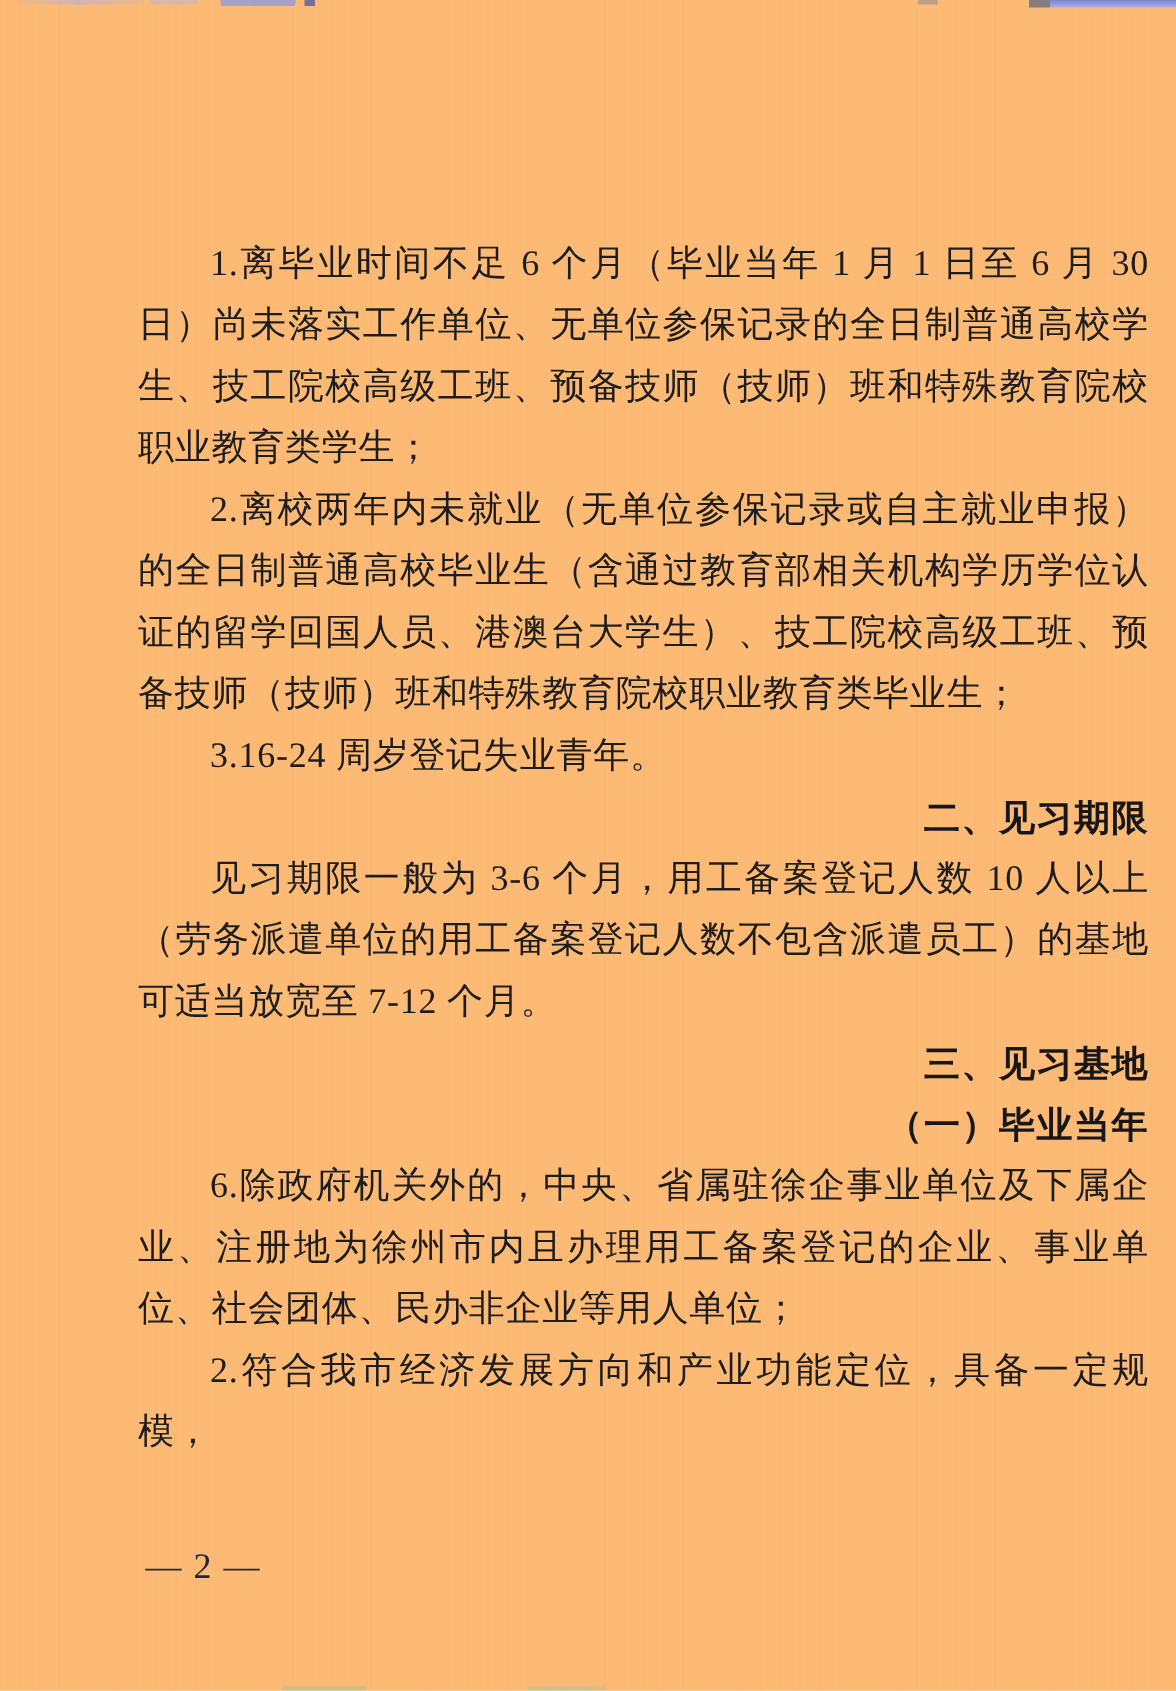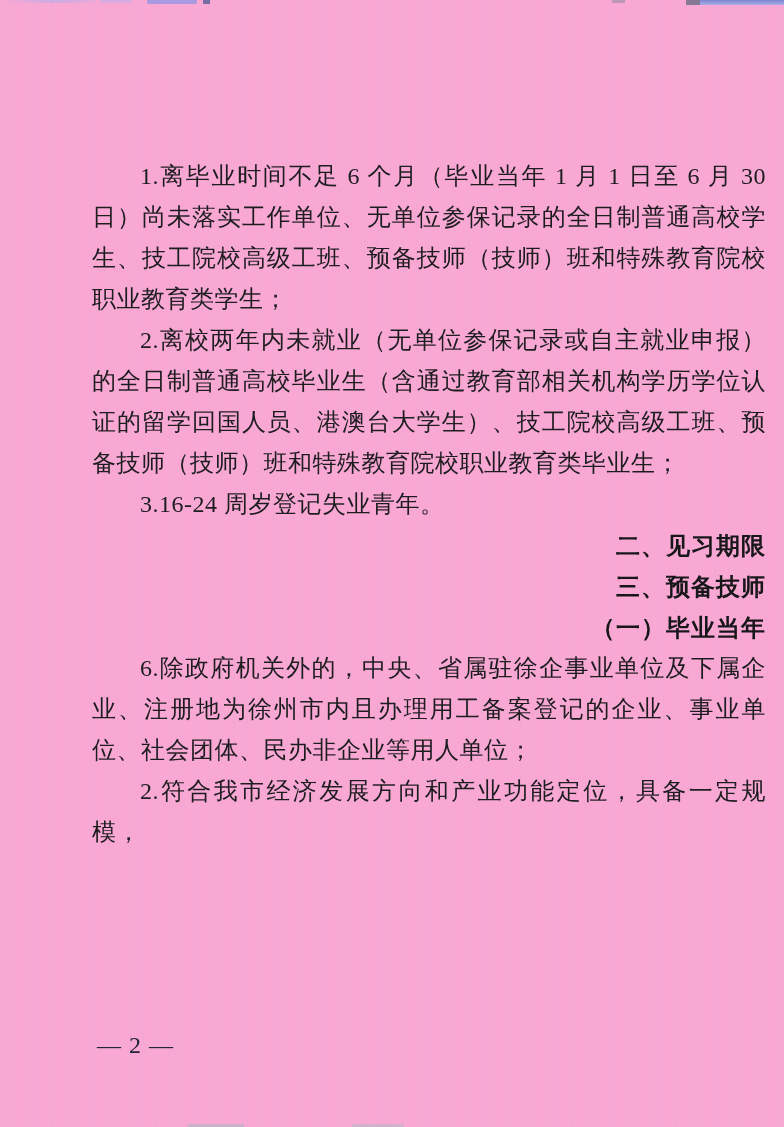--- a/index.html
+++ b/index.html
@@ -4,21 +4,21 @@
 <style>
   html, body { margin: 0; padding: 0; }
   body {
     width: 784px; height: 1127px;
     background: #ffffff;
     overflow: hidden;
   }
   .page {
     position: relative;
     width: 784px; height: 1127px;
-    background: #f9a8d4;
+    background: #fdba74;
     overflow: hidden;
     font-family: "Liberation Serif", "DejaVu Serif", serif;
     color: #1d1d20;
   }
   
   .page::before {
     content: "";
     position: absolute; inset: 0;
     background: repeating-linear-gradient(
       90deg,
@@ -79,21 +79,22 @@
   <div class="artifact a6"></div>
   <div class="artifact a7"></div>
   <div class="artifact b1"></div>
   <div class="artifact b2"></div>
 
   <main class="doc">
     <p class="body">1.离毕业时间不足 6 个月（毕业当年 1 月 1 日至 6 月 30 日）尚未落实工作单位、无单位参保记录的全日制普通高校学生、技工院校高级工班、预备技师（技师）班和特殊教育院校职业教育类学生；</p>
     <p class="body">2.离校两年内未就业（无单位参保记录或自主就业申报）的全日制普通高校毕业生（含通过教育部相关机构学历学位认证的留学回国人员、港澳台大学生）、技工院校高级工班、预备技师（技师）班和特殊教育院校职业教育类毕业生；</p>
     <p class="body">3.16-24 周岁登记失业青年。</p>
     <p class="heading">二、见习期限</p>
-    <p class="heading">三、预备技师</p>
+    <p class="body">见习期限一般为 3-6 个月，用工备案登记人数 10 人以上（劳务派遣单位的用工备案登记人数不包含派遣员工）的基地可适当放宽至 7-12 个月。</p>
+    <p class="heading">三、见习基地</p>
     <p class="subheading">（一）毕业当年</p>
     <p class="body">6.除政府机关外的，中央、省属驻徐企事业单位及下属企业、注册地为徐州市内且办理用工备案登记的企业、事业单位、社会团体、民办非企业等用人单位；</p>
     <p class="body">2.符合我市经济发展方向和产业功能定位，具备一定规模，</p>
   </main>
 
   <div class="footer">— 2 —</div>
 
 </div>
 
 </body></html>

